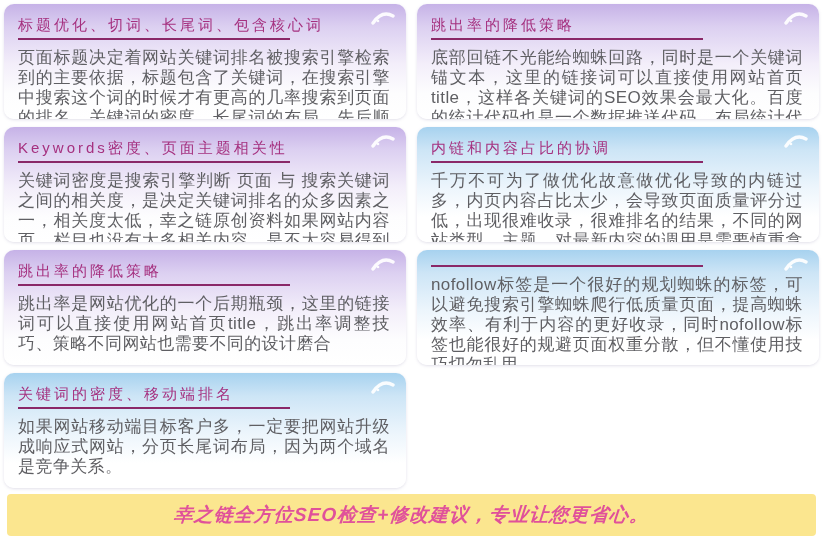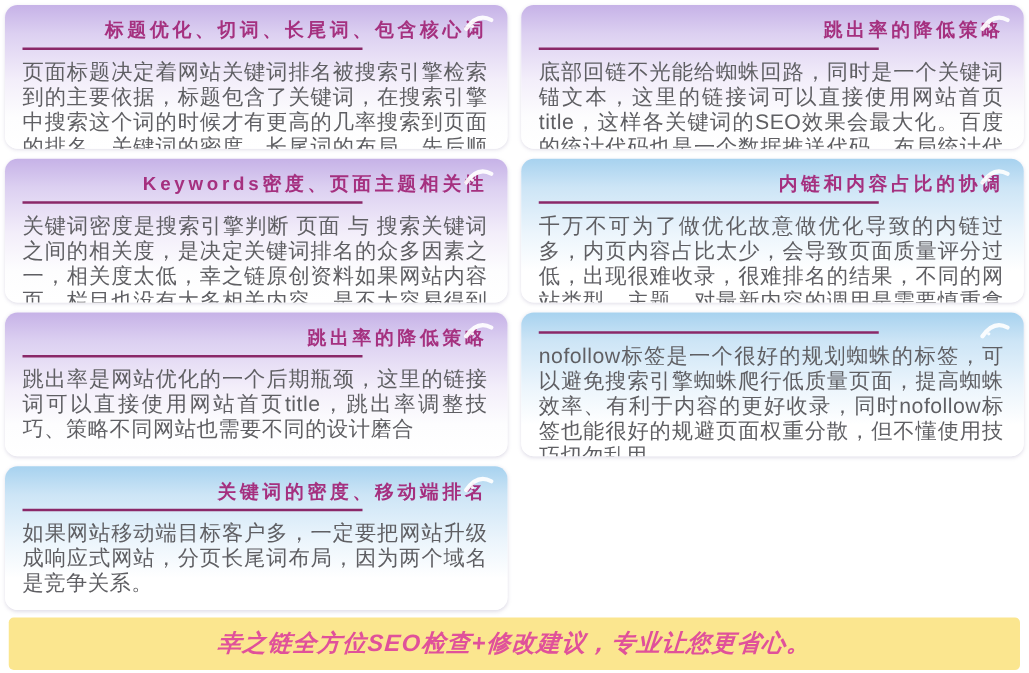--- a/index.html
+++ b/index.html
@@ -25,26 +25,25 @@
     box-shadow:0 1px 3px rgba(140,130,170,0.25);
   }
   .card.purple{
     background:linear-gradient(180deg,#c6b2e7 0%,#dcd0f1 20%,#f3eefa 52%,#fdfdfe 78%,#ffffff 100%);
   }
   .card.blue{
     background:linear-gradient(180deg,#a7d2ef 0%,#cde5f6 20%,#ecf5fc 52%,#ffffff 78%,#ffffff 100%);
   }
   .card-title{
     font-size:15px;
-    font-weight:bold;
+    font-weight:normal;
     letter-spacing:3px;
     color:#a5307f;
     line-height:19px;
     white-space:nowrap;
-    text-align:right;
   }
   .title-rule{
     width:73%;
     height:0;
     border-bottom:2px solid #8a2868;
     margin-top:4px;
     margin-bottom:8px;
   }
   .card-body{
     font-size:17px;

